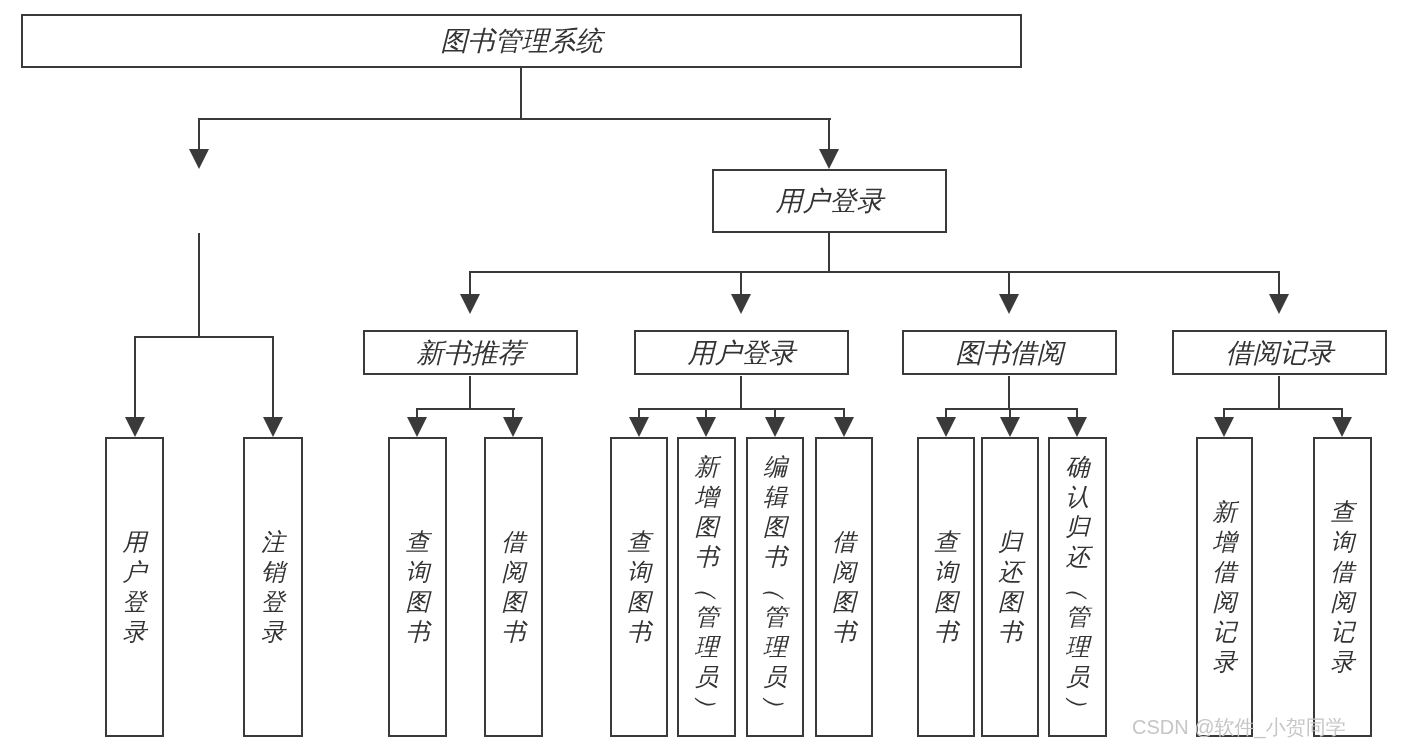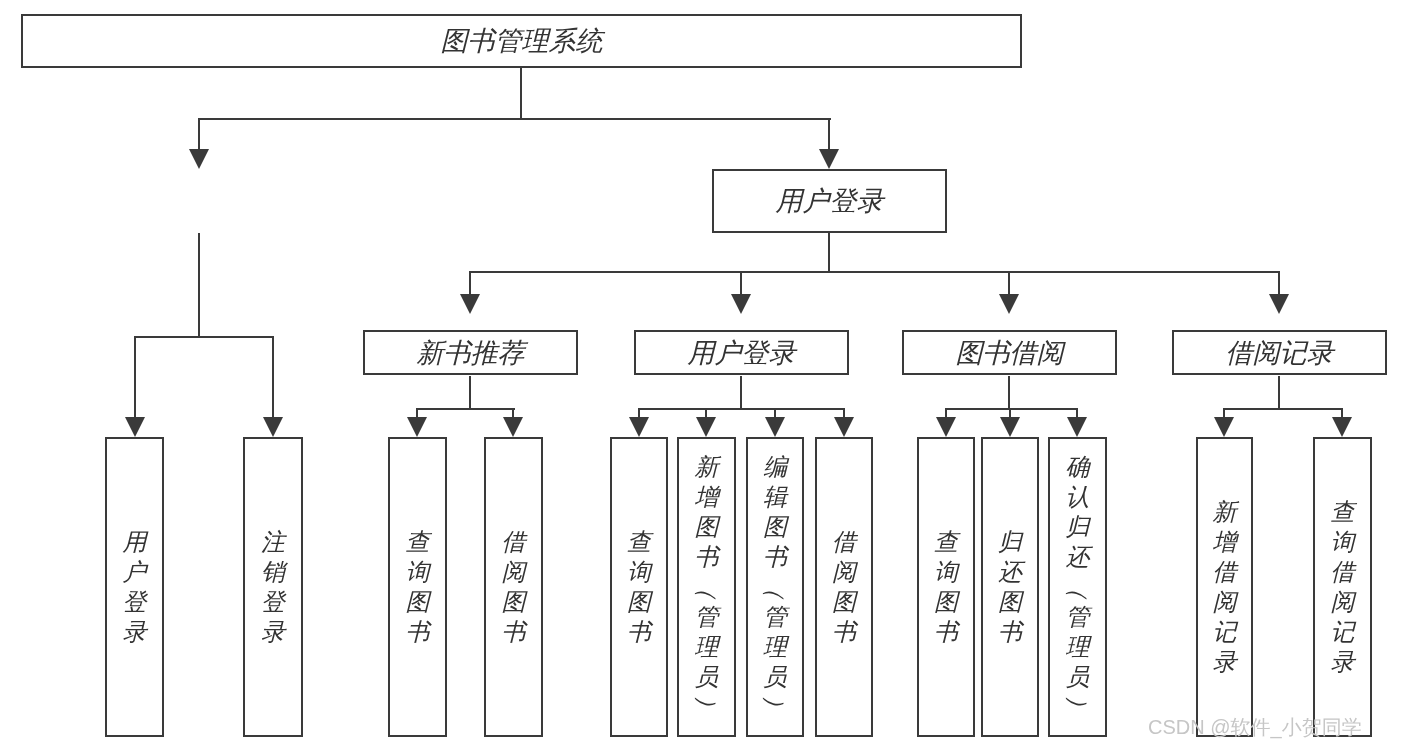--- a/index.html
+++ b/index.html
@@ -57,21 +57,20 @@
     border-top: 20px solid var(--line);
   }
   .watermark {
     position: absolute;
     left: 1132px;
     top: 714px;
     font-size: 20px;
     color: var(--watermark);
     white-space: nowrap;
     z-index: 5;
-    margin-left: 16px;
   }
 </style>
 </head>
 <body>
 
 <div class="canvas">
 
   <div class="node root">
     <span>图书管理系统</span>
   </div>

